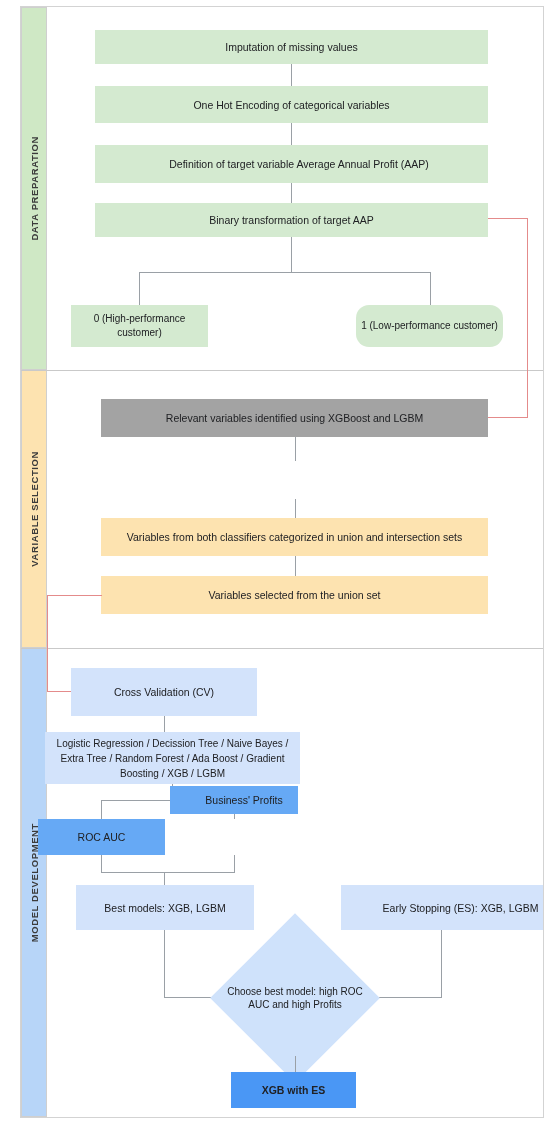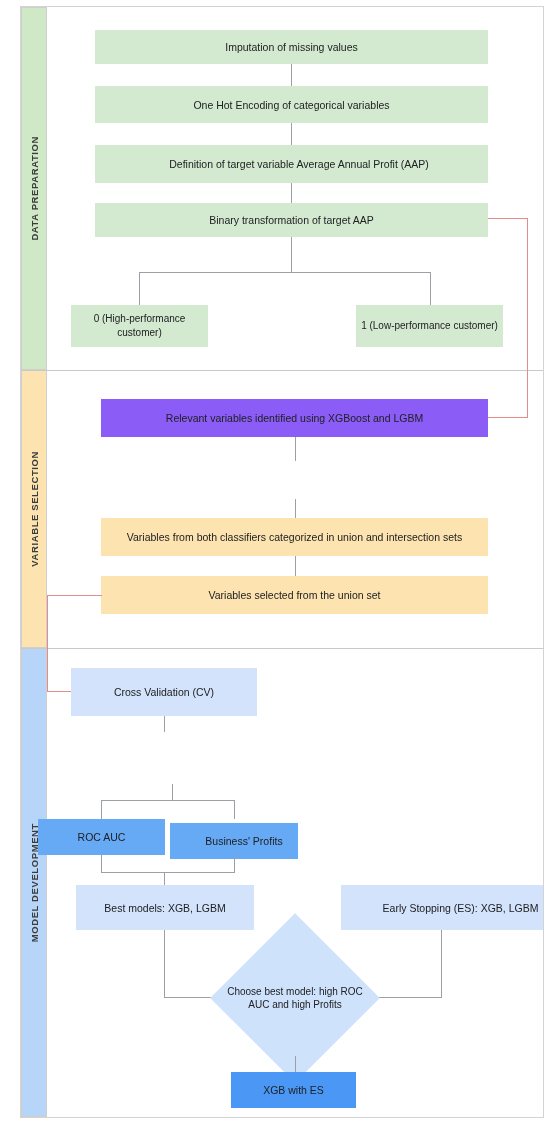--- a/index.html
+++ b/index.html
@@ -138,29 +138,29 @@
 
   <div class="cx" style="left:291px; top:237px; width:1px; height:35px;"></div>
   <div class="cx" style="left:139px; top:272px; width:292px; height:1px;"></div>
   <div class="cx" style="left:139px; top:272px; width:1px; height:33px;"></div>
   <div class="cx" style="left:430px; top:272px; width:1px; height:33px;"></div>
 
   <div class="node small" style="left:71px; top:305px; width:137px; height:42px; background:#d4ead0;">
     <span>0 (High-performance customer)</span>
   </div>
 
-  <div class="node small" style="left:356px; top:305px; width:147px; height:42px; background:#d4ead0;">
+  <div class="node small" style="left:356px; top:305px; width:147px; height:42px; background:#d4ead0;border-radius:13px;">
     <span>1 (Low-performance customer)</span>
   </div>
 
   <div class="rx" style="left:488px; top:218px; width:40px; height:1px;"></div>
   <div class="rx" style="left:527px; top:218px; width:1px; height:200px;"></div>
   <div class="rx" style="left:488px; top:417px; width:40px; height:1px;"></div>
 
-  <div class="node" style="left:101px; top:399px; width:387px; height:38px; background:#8b5cf6;">
+  <div class="node" style="left:101px; top:399px; width:387px; height:38px; background:#a3a3a3;">
     <span>Relevant variables identified using XGBoost and LGBM</span>
   </div>
 
   <div class="cx" style="left:295px; top:437px; width:1px; height:24px;"></div>
 
 
   <div class="cx" style="left:295px; top:499px; width:1px; height:19px;"></div>
 
   <div class="node" style="left:101px; top:518px; width:387px; height:38px; background:#fde3b0;">
     <span>Variables from both classifiers categorized in union and intersection sets</span>
@@ -175,31 +175,34 @@
   <div class="rx" style="left:47px; top:595px; width:55px; height:1px;"></div>
   <div class="rx" style="left:47px; top:595px; width:1px; height:97px;"></div>
   <div class="rx" style="left:47px; top:691px; width:25px; height:1px;"></div>
 
   <div class="node" style="left:71px; top:668px; width:186px; height:48px; background:#d3e3fb;">
     <span>Cross Validation (CV)</span>
   </div>
 
   <div class="cx" style="left:164px; top:716px; width:1px; height:16px;"></div>
 
+  <div class="node small" style="left:45px; top:732px; width:255px; height:52px; background:#d3e3fb; line-height:15px;">
+    <span>Logistic Regression /  Decission Tree / Naive Bayes  / Extra Tree / Random Forest / Ada Boost / Gradient Boosting / XGB / LGBM</span>
+  </div>
 
   <div class="cx" style="left:172px; top:784px; width:1px; height:17px;"></div>
   <div class="cx" style="left:101px; top:800px; width:134px; height:1px;"></div>
   <div class="cx" style="left:101px; top:800px; width:1px; height:19px;"></div>
   <div class="cx" style="left:234px; top:800px; width:1px; height:19px;"></div>
 
   <div class="node" style="left:38px; top:819px; width:127px; height:36px; background:#66a9f5;">
     <span>ROC AUC</span>
   </div>
 
-  <div class="node" style="left:170px; top:823px; width:128px; height:36px; background:#66a9f5;padding-left:24px;">
+  <div class="node" style="left:170px; top:786px; width:128px; height:28px; background:#66a9f5;padding-left:24px;">
     <span>Business' Profits</span>
   </div>
 
   <div class="cx" style="left:101px; top:855px; width:1px; height:18px;"></div>
   <div class="cx" style="left:234px; top:855px; width:1px; height:18px;"></div>
   <div class="cx" style="left:101px; top:872px; width:134px; height:1px;"></div>
   <div class="cx" style="left:164px; top:872px; width:1px; height:13px;"></div>
 
   <div class="node" style="left:76px; top:885px; width:178px; height:45px; background:#d3e3fb;">
     <span>Best models: XGB, LGBM</span>
@@ -215,17 +218,17 @@
   <div class="cx" style="left:441px; top:930px; width:1px; height:68px;"></div>
   <div class="cx" style="left:379px; top:997px; width:63px; height:1px;"></div>
 
   <div class="diamond" style="left:235px; top:938px; width:120px; height:120px;"></div>
   <div class="diamond-label" style="left:225px; top:978px; width:140px; height:40px;">
     <span>Choose best model: high ROC AUC and high Profits</span>
   </div>
 
   <div class="cx" style="left:295px; top:1056px; width:1px; height:16px;"></div>
 
-  <div class="node" style="left:231px; top:1072px; width:125px; height:36px; background:#4a97f5;">
+  <div class="node" style="left:231px; top:1072px; width:125px; height:36px; background:#4a97f5;font-weight:bold;">
     <span>XGB with ES</span>
   </div>
 
 </div>
 
 </body></html>

